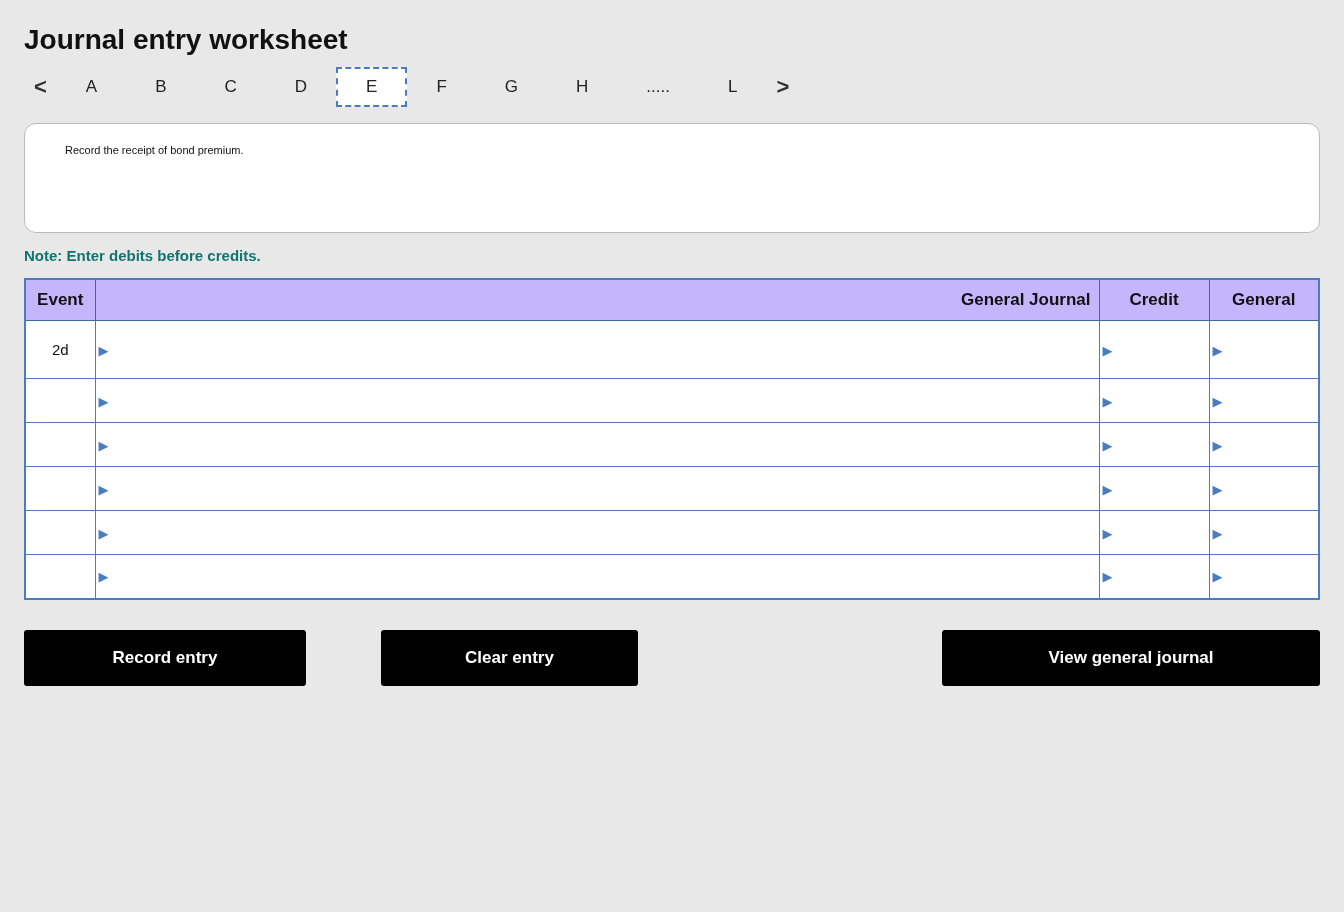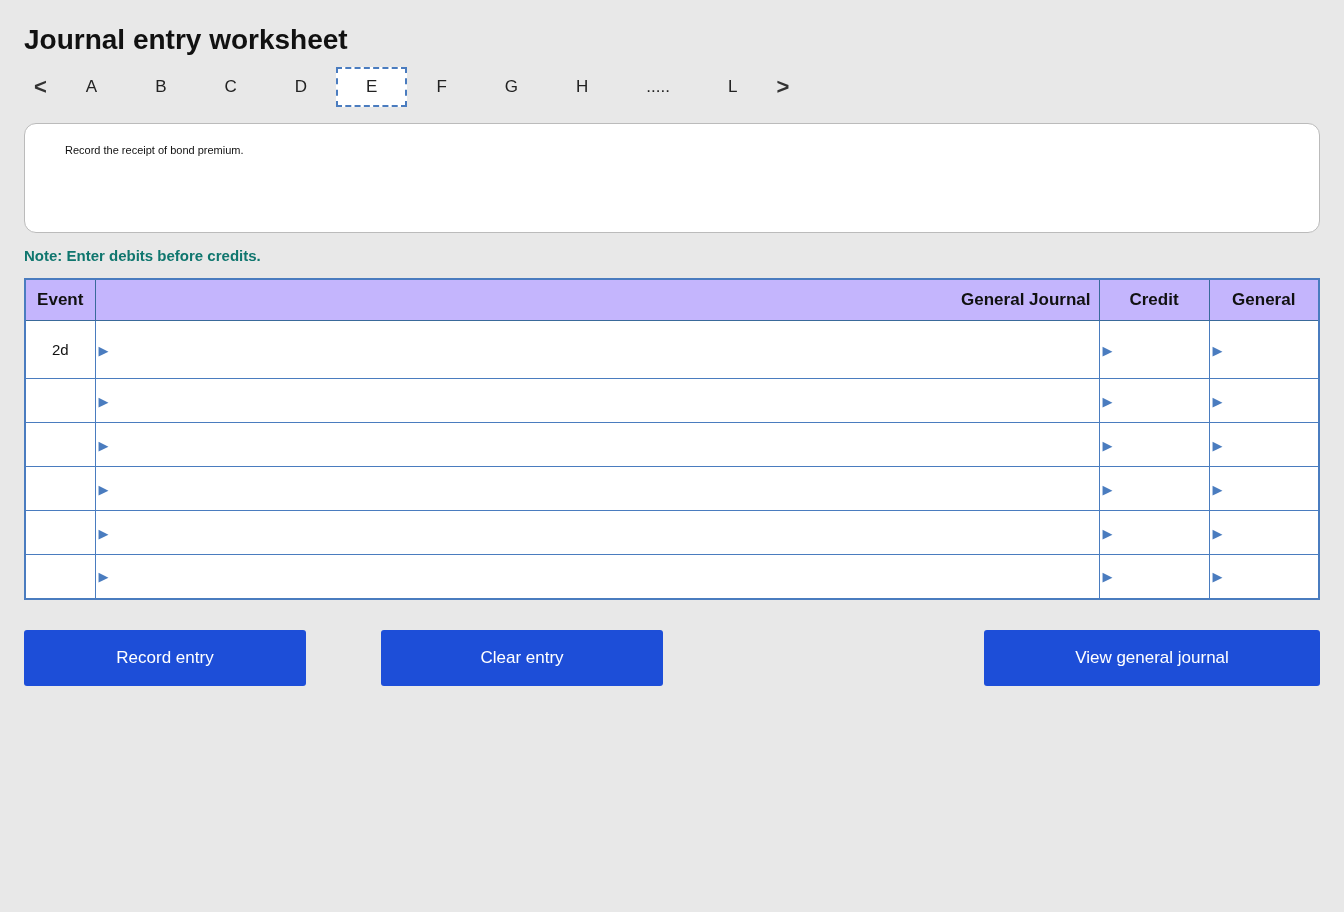--- a/index.html
+++ b/index.html
@@ -149,40 +149,40 @@
 
     .buttons-row {
       display: flex;
       align-items: center;
       gap: 0;
     }
 
     .btn {
       padding: 18px 0;
       font-size: 17px;
-      font-weight: normal;
+      font-weight: bold;
       color: #fff;
-      background: #1d4ed8;
+      background: #000000;
       border: none;
       cursor: pointer;
       border-radius: 3px;
       text-align: center;
     }
 
     .btn-record {
       width: 282px;
       margin-right: 75px;
     }
 
     .btn-clear {
-      width: 282px;
+      width: 257px;
     }
 
     .btn-view {
-      width: 336px;
+      width: 378px;
       margin-left: auto;
     }
   </style>
 </head>
 <body>
 
 <h1 class="page-title">Journal entry worksheet</h1>
 
 <div class="tab-nav">
   <span class="tab-nav-arrow">&lt;</span>

